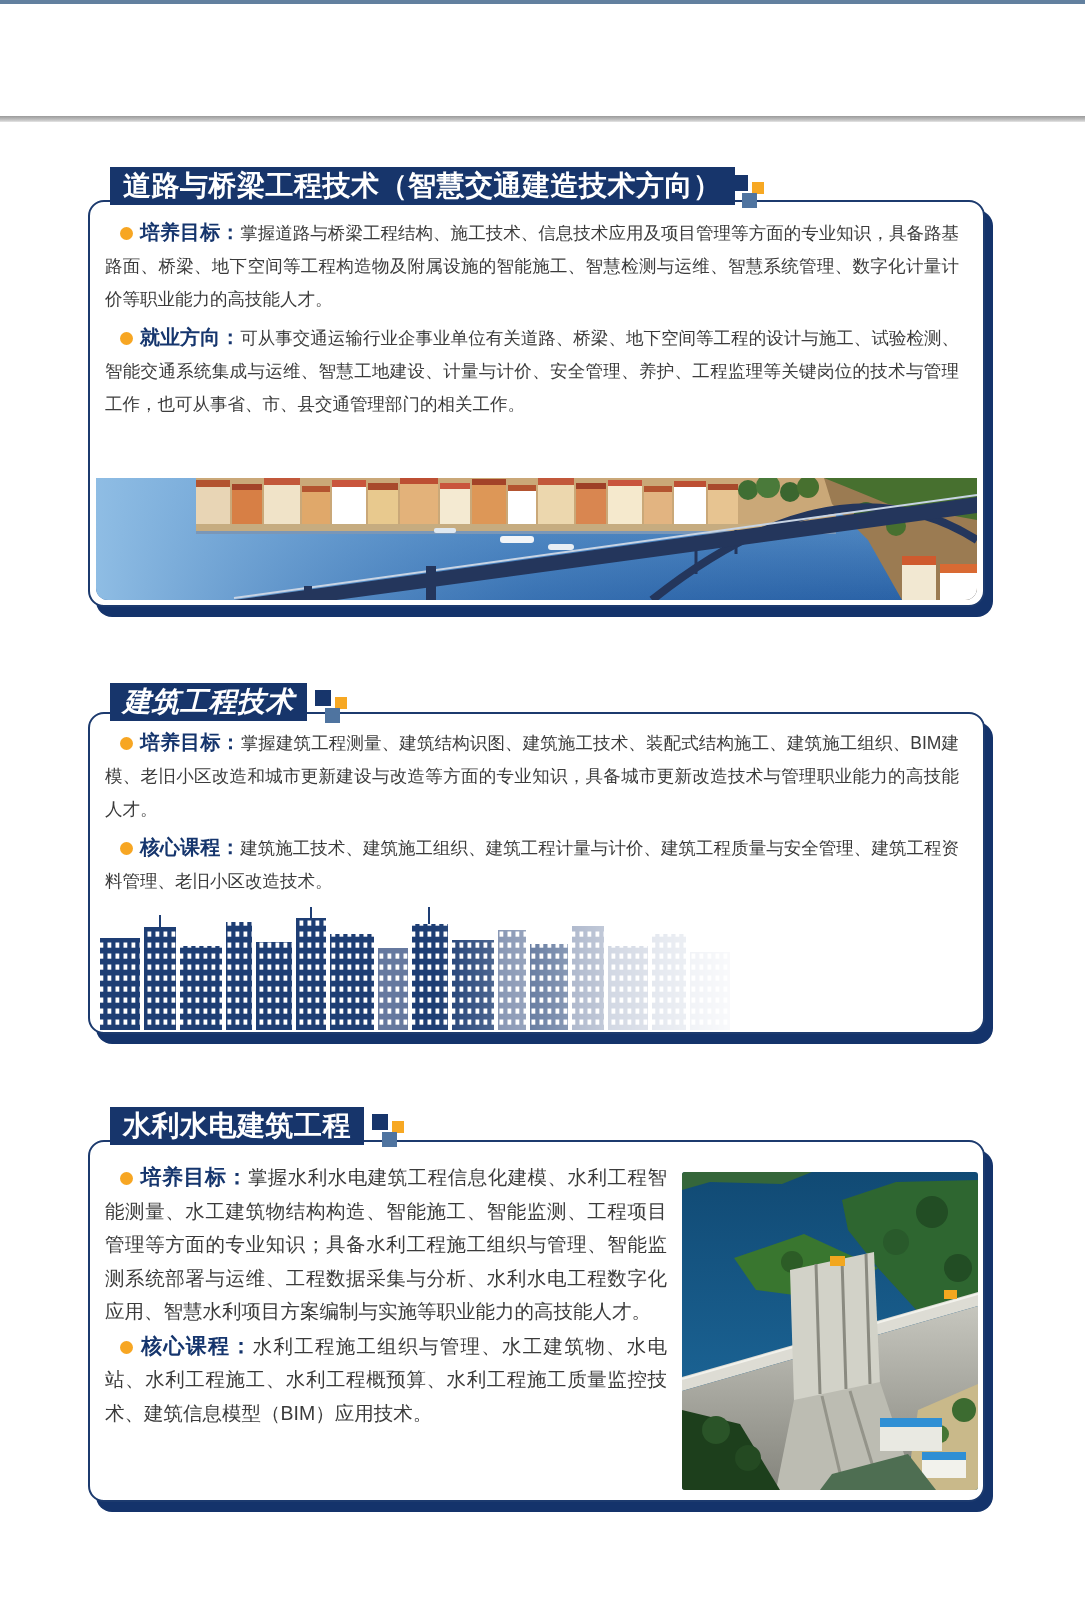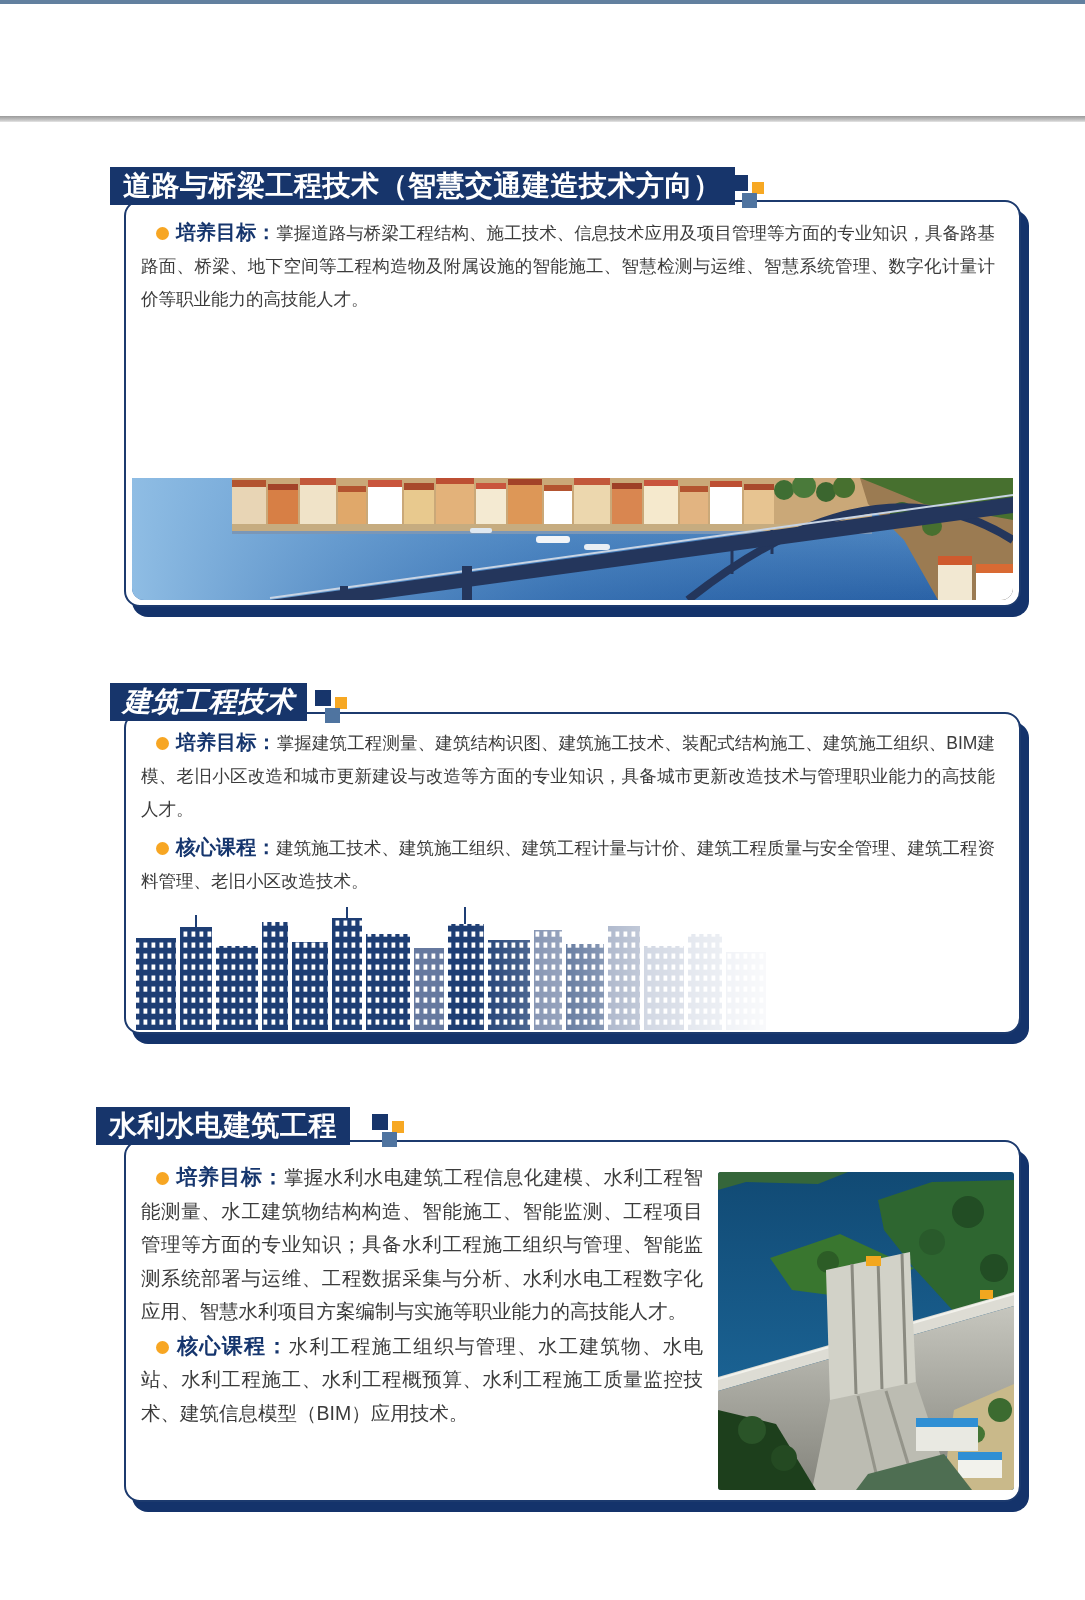--- a/index.html
+++ b/index.html
@@ -2,21 +2,21 @@
 <html><head>
 <meta charset="utf-8">
 <style>
   html,body{margin:0;padding:0;background:#fff;}
   body{font-family:"Liberation Sans","DejaVu Sans",sans-serif;}
   .page{position:relative;width:1085px;height:1600px;background:#ffffff;overflow:hidden;}
   .top-rule{position:absolute;left:0;top:0;width:1085px;height:4px;background:#62809f;}
   .gray-divider{position:absolute;left:0;top:116px;width:1085px;height:6px;
     background:linear-gradient(#9a9a9a,#c6c6c6 70%,#e6e6e6);}
   .card{position:absolute;background:#ffffff;border:2px solid #1c3a6e;border-radius:16px;
-    box-shadow:8px 10px 0 #14336b;margin-left:36px;}
+    box-shadow:8px 10px 0 #14336b;}
   .banner{position:absolute;background:#17356b;color:#ffffff;font-weight:700;font-size:28px;
     line-height:38px;height:38px;padding:0 13px;white-space:nowrap;z-index:5;letter-spacing:.5px;}
   .sqs{position:absolute;width:36px;height:34px;z-index:5;}
   .sq-navy{position:absolute;left:0;top:0;width:16px;height:16px;background:#17356b;}
   .sq-orange{position:absolute;left:20px;top:7px;width:12px;height:12px;background:#f7a823;}
   .sq-steel{position:absolute;left:10px;top:18px;width:15px;height:15px;background:#4f74a0;}
   .body-text{position:absolute;color:#3b3b3b;}
   .para{margin:0 0 5px;text-align:justify;}
   .c12 .para{font-size:17.5px;line-height:33px;}
   .c3 .para{font-size:19.5px;line-height:33.5px;margin:0;}
@@ -40,20 +40,21 @@
   <div class="banner" style="left:110px;top:167px;">道路与桥梁工程技术（智慧交通建造技术方向）</div>
   <div class="sqs" style="left:732px;top:175px;">
     <div class="sq-navy"></div>
     <div class="sq-orange"></div>
     <div class="sq-steel"></div>
   </div>
 
   <div class="card c12" style="left:88px;top:200px;width:893px;height:403px;">
     <div class="body-text" style="left:15px;top:14px;width:854px;">
       <p class="para"><span class="bullet"></span><span class="label">培养目标：</span><span>掌握道路与桥梁工程结构、施工技术、信息技术应用及项目管理等方面的专业知识，具备路基路面、桥梁、地下空间等工程构造物及附属设施的智能施工、智慧检测与运维、智慧系统管理、数字化计量计价等职业能力的高技能人才。</span></p>
+      <p class="para"><span class="bullet"></span><span class="label">就业方向：</span><span>可从事交通运输行业企事业单位有关道路、桥梁、地下空间等工程的设计与施工、试验检测、智能交通系统集成与运维、智慧工地建设、计量与计价、安全管理、养护、工程监理等关键岗位的技术与管理工作，也可从事省、市、县交通管理部门的相关工作。</span></p>
     </div>
 
     <div class="card-photo bridge-wrap">
       <svg viewBox="0 0 881 122" width="100%" height="122" preserveAspectRatio="none">
         <defs>
           <linearGradient id="wat" x1="0" y1="0" x2="0" y2="1">
             <stop offset="0" stop-color="#6aa2d6"></stop>
               <stop offset="1" stop-color="#2a62a6"></stop>
           </linearGradient>
           <linearGradient id="watL" x1="0" y1="0" x2="1" y2="0">
@@ -226,21 +227,21 @@
             </g>
           <g>
               <rect x="592" y="45" width="40" height="78" fill="#b4bfd4"></rect>
               <rect x="592" y="45" width="40" height="78" fill="url(#win)"></rect>
             </g>
         </g>
       </svg>
     </div>
   </div>
 
-  <div class="banner" style="left:96px;top:1107px;">水利水电建筑工程</div>
+  <div class="banner" style="left:110px;top:1107px;">水利水电建筑工程</div>
   <div class="sqs" style="left:372px;top:1114px;">
     <div class="sq-navy"></div>
     <div class="sq-orange"></div>
     <div class="sq-steel"></div>
   </div>
 
   <div class="card c3" style="left:88px;top:1140px;width:893px;height:358px;">
     <div class="body-text" style="left:15px;top:18px;width:562px;">
       <p class="para"><span class="bullet"></span><span class="label">培养目标：</span><span>掌握水利水电建筑工程信息化建模、水利工程智能测量、水工建筑物结构构造、智能施工、智能监测、工程项目管理等方面的专业知识；具备水利工程施工组织与管理、智能监测系统部署与运维、工程数据采集与分析、水利水电工程数字化应用、智慧水利项目方案编制与实施等职业能力的高技能人才。</span></p>
       <p class="para"><span class="bullet"></span><span class="label">核心课程：</span><span>水利工程施工组织与管理、水工建筑物、水电站、水利工程施工、水利工程概预算、水利工程施工质量监控技术、建筑信息模型（BIM）应用技术。</span></p>

